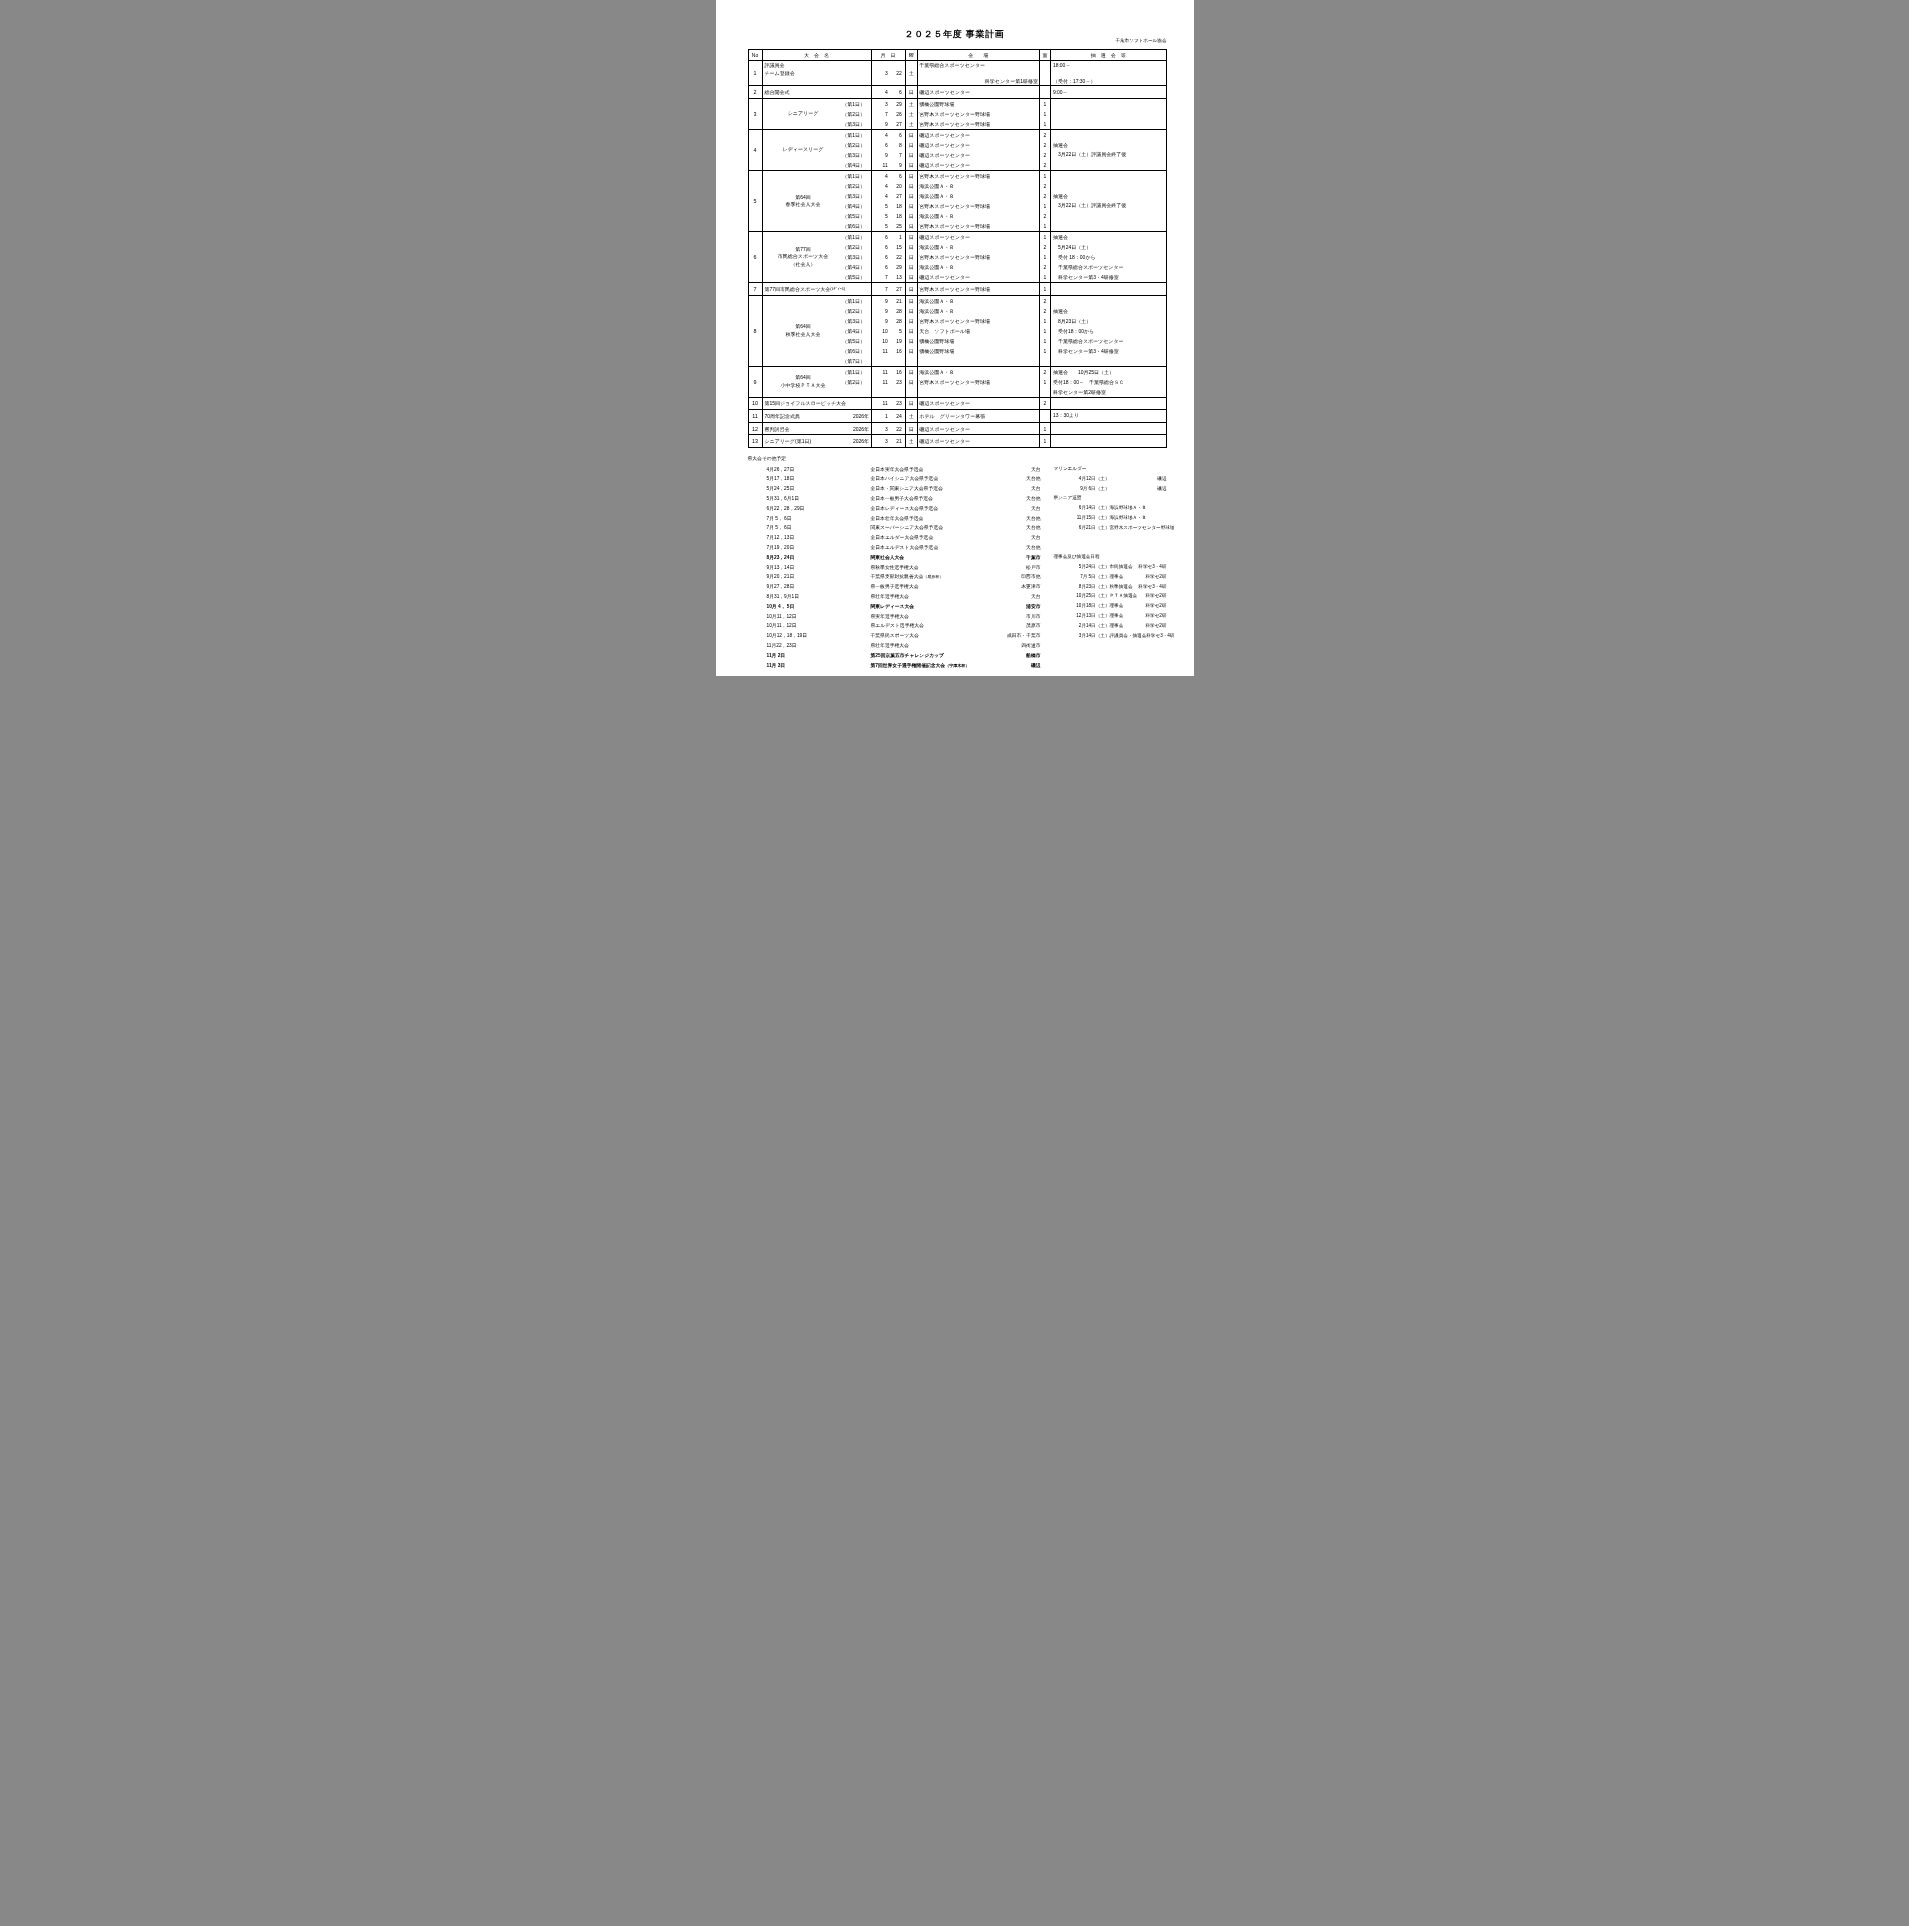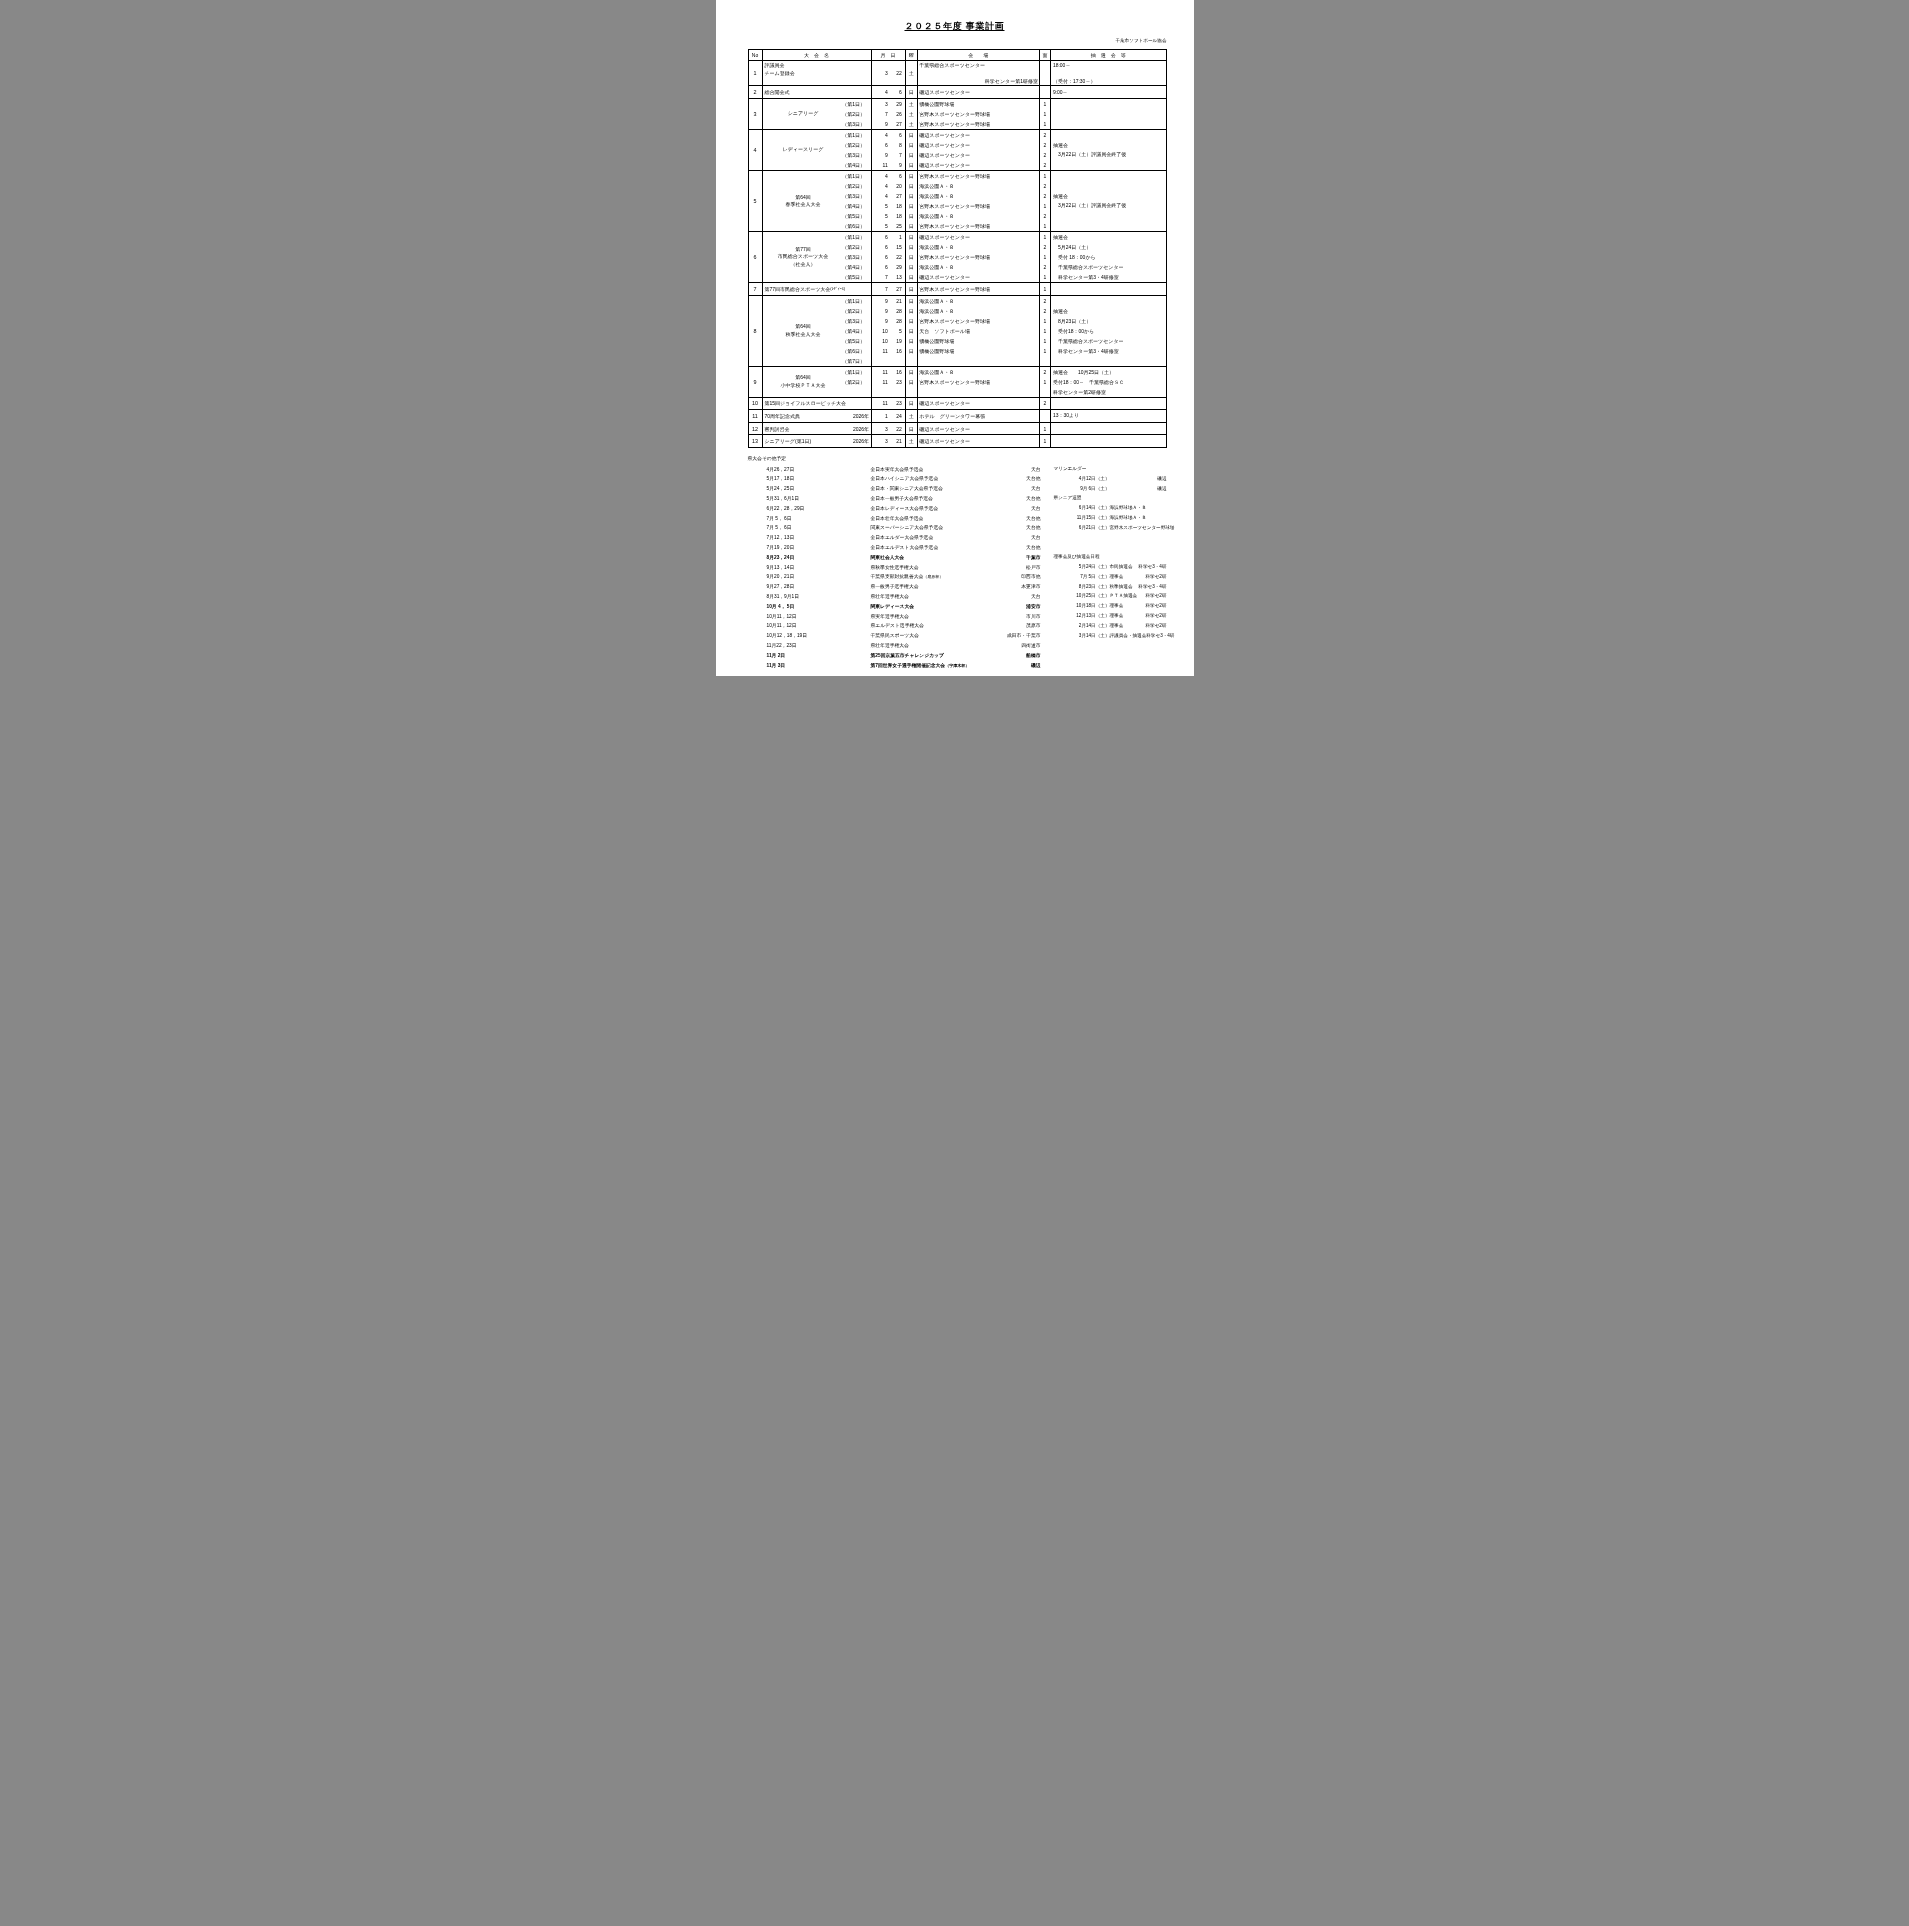--- a/index.html
+++ b/index.html
@@ -3,22 +3,22 @@
 <meta charset="utf-8">
 <style>
   html,body { margin:0; padding:0; background:#888; }
   .page {
     position:relative; width:478px; height:676px; margin:0 auto;
     background:#fff; color:#000;
     font-family:"Liberation Sans", sans-serif;
     overflow:hidden;
   }
   .doc-title {
-    position:absolute; top:20px; left:0; width:100%;
-    text-align:center; font-size:8.9px; font-weight:600; letter-spacing:0.8px;text-decoration:underline;
+    position:absolute; top:28px; left:0; width:100%;
+    text-align:center; font-size:8.9px; font-weight:600; letter-spacing:0.8px;
   }
   .org-name {
     position:absolute; top:38px; left:32px; width:419px;
     text-align:right; font-size:4.6px;
   }
   .tbl {
     position:absolute; top:49px; left:32px; width:419px;
     border-top:1.9px solid #000; border-bottom:1.5px solid #000;
     border-left:0.8px solid #000; border-right:0.8px solid #000;
     box-sizing:border-box;

